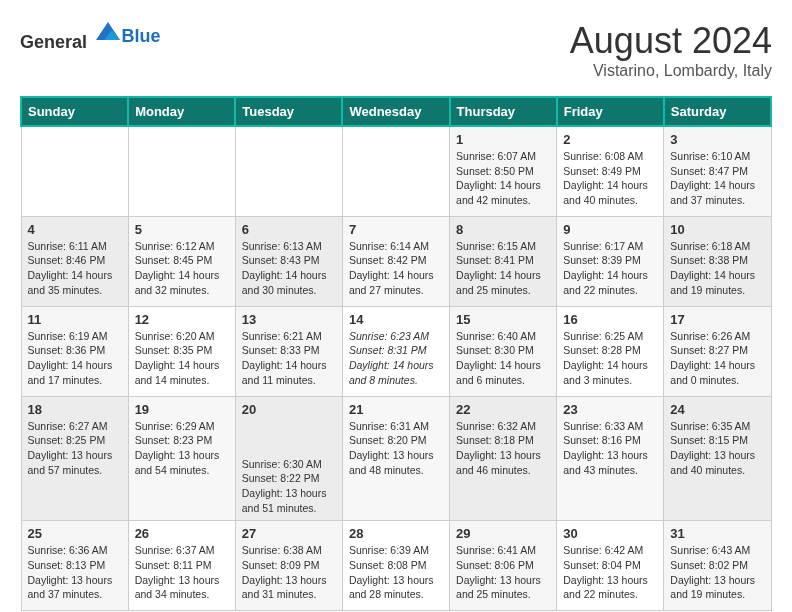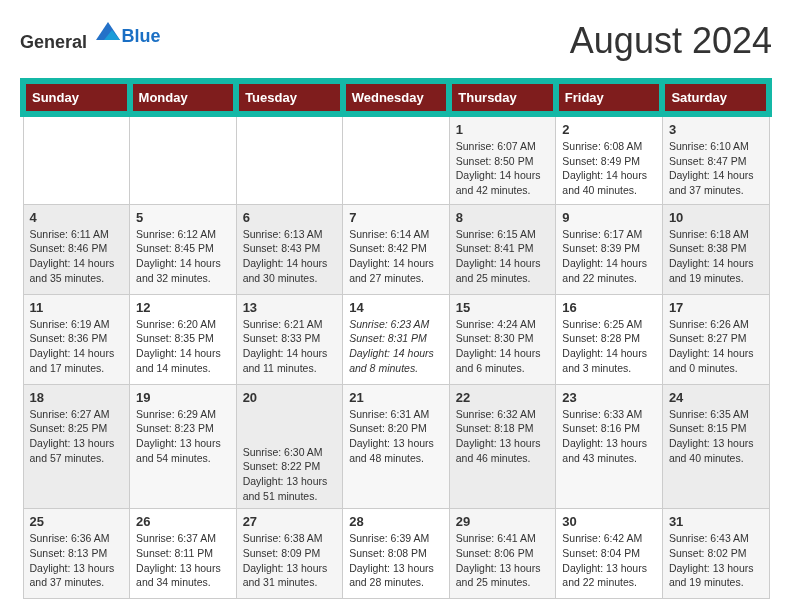--- a/index.html
+++ b/index.html
@@ -46,27 +46,27 @@
     .location {
       font-size: 16px;
       color: #555;
     }
     table {
       width: 100%;
       border-collapse: collapse;
       table-layout: fixed;
     }
     th {
-      background-color: #7f1d1d;
+      background-color: #0f766e;
       color: #fff;
       text-align: left;
       padding: 6px 6px;
       font-size: 13px;
       font-weight: bold;
-      border: 6px solid #14b8a6;
+      border: 2px solid #14b8a6;
     }
     td {
       border: 1px solid #ccc;
       vertical-align: top;
       padding: 5px 6px;
       font-size: 11px;
       color: #333;
       height: 90px;
       background: #fff;
     }
@@ -107,20 +107,21 @@
         <polygon points="14,2 26,20 2,20" fill="#2471c8"></polygon>
         <polygon points="18,10 26,20 10,20" fill="#1a9cd8"></polygon>
       </svg>
     </div>
     <div>
       <span class="logo-text-blue">Blue</span>
     </div>
   </div>
   <div class="title-block">
     <div class="month-year">August 2024</div>
+    <div class="location">Vistarino, Lombardy, Italy</div>
   </div>
 </div>
 
 <table>
   <thead>
     <tr>
     <th>Sunday</th>
         <th>Monday</th>
         <th>Tuesday</th>
         <th>Wednesday</th>
@@ -232,21 +233,21 @@
         </td>
         <td style="background: rgb(255, 255, 255);">
           <span class="day-num">14</span>
           <div class="day-info" style="white-space: pre-line; font-style: italic;">Sunrise: 6:23 AM
 Sunset: 8:31 PM
 Daylight: 14 hours
 and 8 minutes.</div>
         </td>
         <td style="background: rgb(245, 245, 245);">
           <span class="day-num">15</span>
-          <div class="day-info" style="white-space: pre-line;">Sunrise: 4:24 AM
+          <div class="day-info" style="white-space: pre-line;">Sunrise: 6:40 AM
 Sunset: 8:30 PM
 Daylight: 14 hours
 and 6 minutes.</div>
         </td>
         <td style="background: rgb(255, 255, 255);">
           <span class="day-num">16</span>
           <div class="day-info" style="white-space: pre-line;">Sunrise: 6:25 AM
 Sunset: 8:28 PM
 Daylight: 14 hours
 and 3 minutes.</div>

